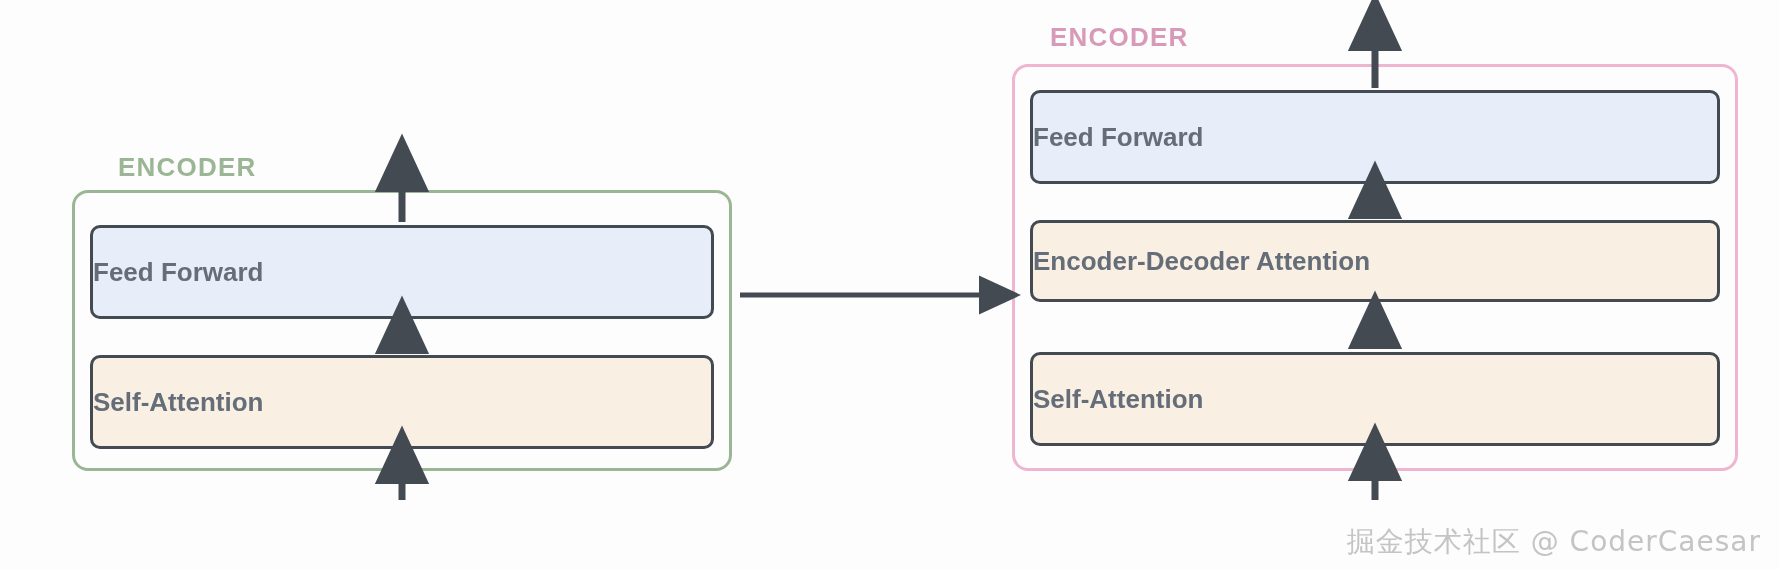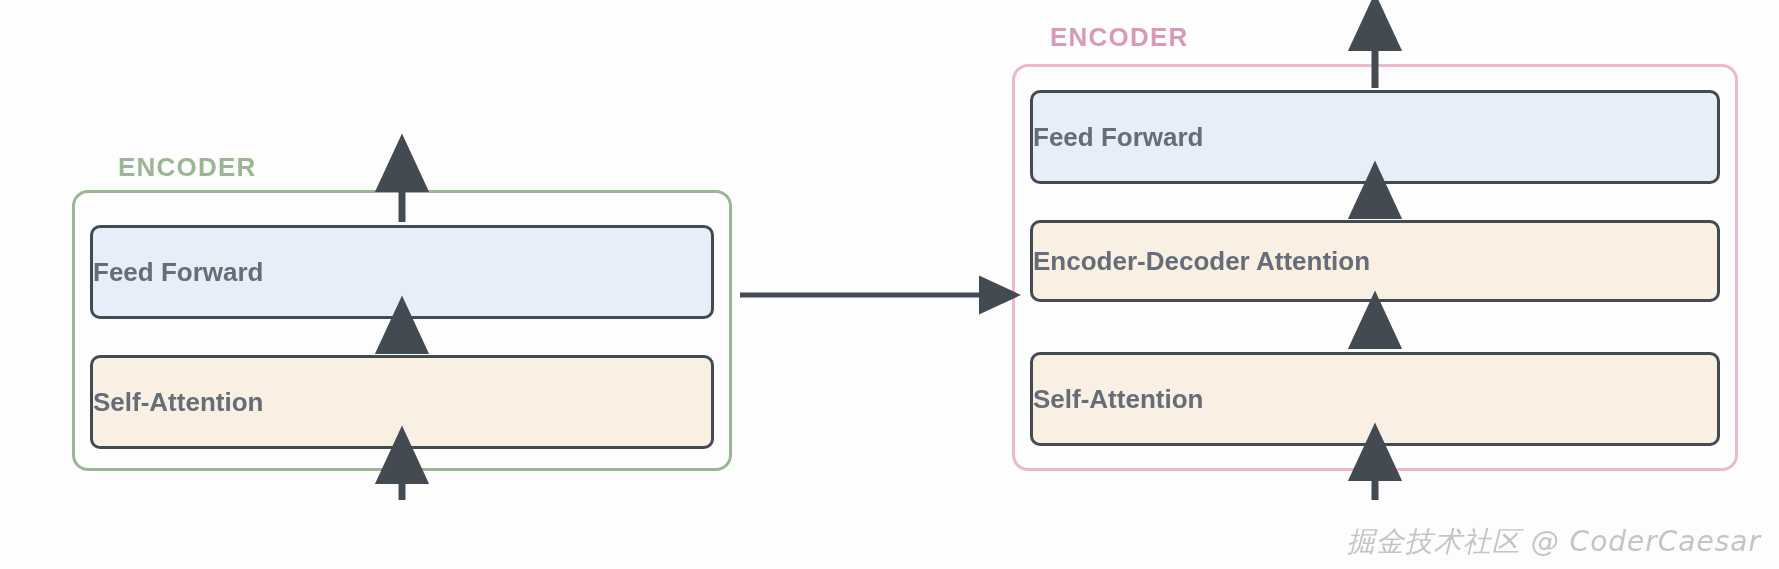--- a/index.html
+++ b/index.html
@@ -125,21 +125,20 @@
   
   .watermark {
     position: absolute;
     right: 18px;
     bottom: 8px;
     font-size: 28px;
     color: #c4c4c4;
     letter-spacing: 1px;
     white-space: nowrap;
     font-family: "DejaVu Sans", sans-serif;
-    font-style: italic;
   }
 </style>
 </head>
 <body>
 
 <div id="canvas">
 
   <div class="group-label encoder-label">ENCODER</div>
   <div class="group-box encoder"></div>
 

